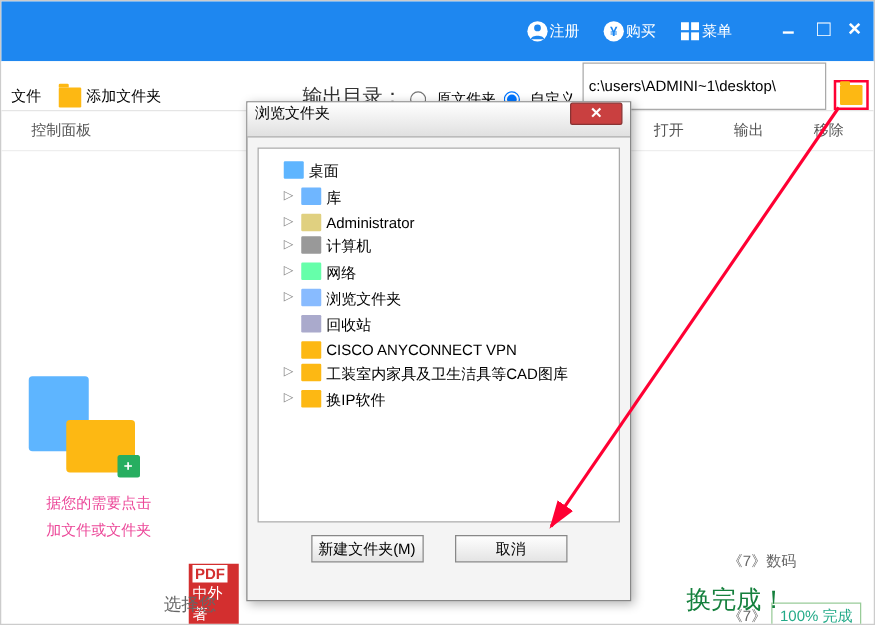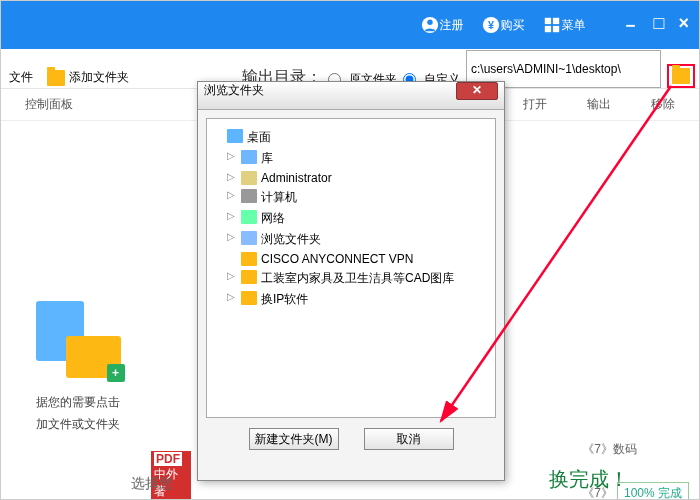--- a/index.html
+++ b/index.html
@@ -14,21 +14,21 @@
 .folder-ic{width:18px;height:16px;background:#fdb813;border-radius:1px;display:inline-block;position:relative}
 .folder-ic::before{content:"";position:absolute;top:-3px;left:0;width:8px;height:3px;background:#fdb813;border-radius:1px 1px 0 0}
 .outlabel{margin-left:auto;font-size:16px;color:#333}
 .radios{display:flex;align-items:center;gap:6px;font-size:13px}
 .radios input{margin-right:2px}
 .pathbox{flex:1;max-width:195px;height:38px;border:1px solid #aaa;padding:0 4px;font-size:12px}
 .browse-btn{width:28px;height:24px;border:2px solid #f03;display:flex;align-items:center;justify-content:center;cursor:pointer}
 .colhdr{height:32px;display:flex;align-items:center;padding:0 24px;gap:40px;border-bottom:1px solid #eee;color:#555}
 .colhdr .spacer{flex:1}
 .body-area{position:relative;height:380px;padding:10px}
-.hint-block{position:absolute;left:21px;top:180px;width:112px;text-align:center;color:#404040;font-size:14px;line-height:22px}
+.hint-block{position:absolute;left:8px;top:180px;width:112px;text-align:right;color:#ec4899;font-size:14px;line-height:22px}
 .doc-ic{width:85px;height:80px;margin:0 auto 10px;position:relative}
 .doc-blue{position:absolute;width:48px;height:60px;background:#5eb5ff;left:0;top:0;border-radius:3px}
 .doc-blue::after{content:"+";position:absolute;right:-4px;bottom:-4px;width:18px;height:18px;background:#27ae60;color:#fff;font-weight:bold;text-align:center;line-height:18px;border-radius:2px}
 .doc-fold{position:absolute;width:55px;height:42px;background:#fdb813;left:30px;top:35px;border-radius:3px}
 .doc-fold::after{content:"+";position:absolute;right:-4px;bottom:-4px;width:18px;height:18px;background:#27ae60;color:#fff;font-weight:bold;text-align:center;line-height:18px;border-radius:2px}
 .pdf-badge{position:absolute;left:150px;top:330px;width:40px;background:#d32f2f;color:#fff;font-size:10px;padding:1px 3px;}
 .bottom-text{position:absolute;left:130px;bottom:8px;font-size:14px;color:#666}
 .right-badges{position:absolute;right:10px;top:320px;font-size:12px;color:#5a9}
 .right-badges .b1{margin-bottom:24px;color:#666}
 .right-badges .b2{color:#666}
@@ -173,20 +173,25 @@
           <span class="tic net"></span>
           <span>网络</span>
         </div>
         <div class="tree-item lvl1">
           <span class="arw">▷</span>
           <span class="tic cp"></span>
           <span>浏览文件夹</span>
         </div>
         <div class="tree-item lvl1">
           <span class="arw"></span>
+          <span class="tic bin"></span>
+          <span>回收站</span>
+        </div>
+        <div class="tree-item lvl1">
+          <span class="arw"></span>
           <span class="tic "></span>
           <span>CISCO ANYCONNECT VPN</span>
         </div>
         <div class="tree-item lvl1">
           <span class="arw">▷</span>
           <span class="tic "></span>
           <span>工装室内家具及卫生洁具等CAD图库</span>
         </div>
         <div class="tree-item lvl1">
           <span class="arw">▷</span>

